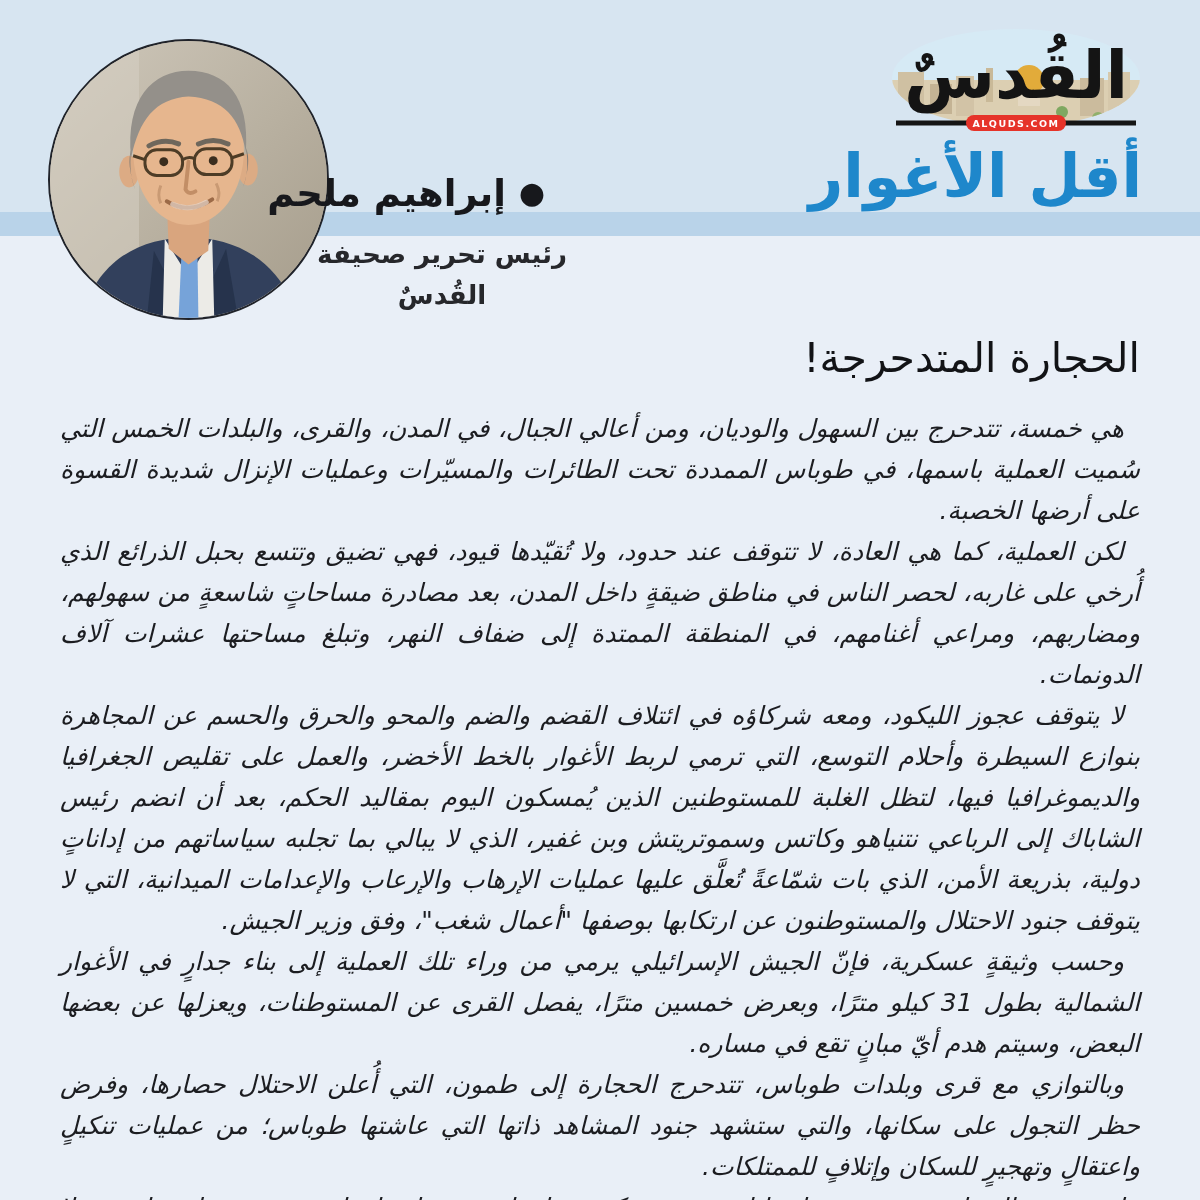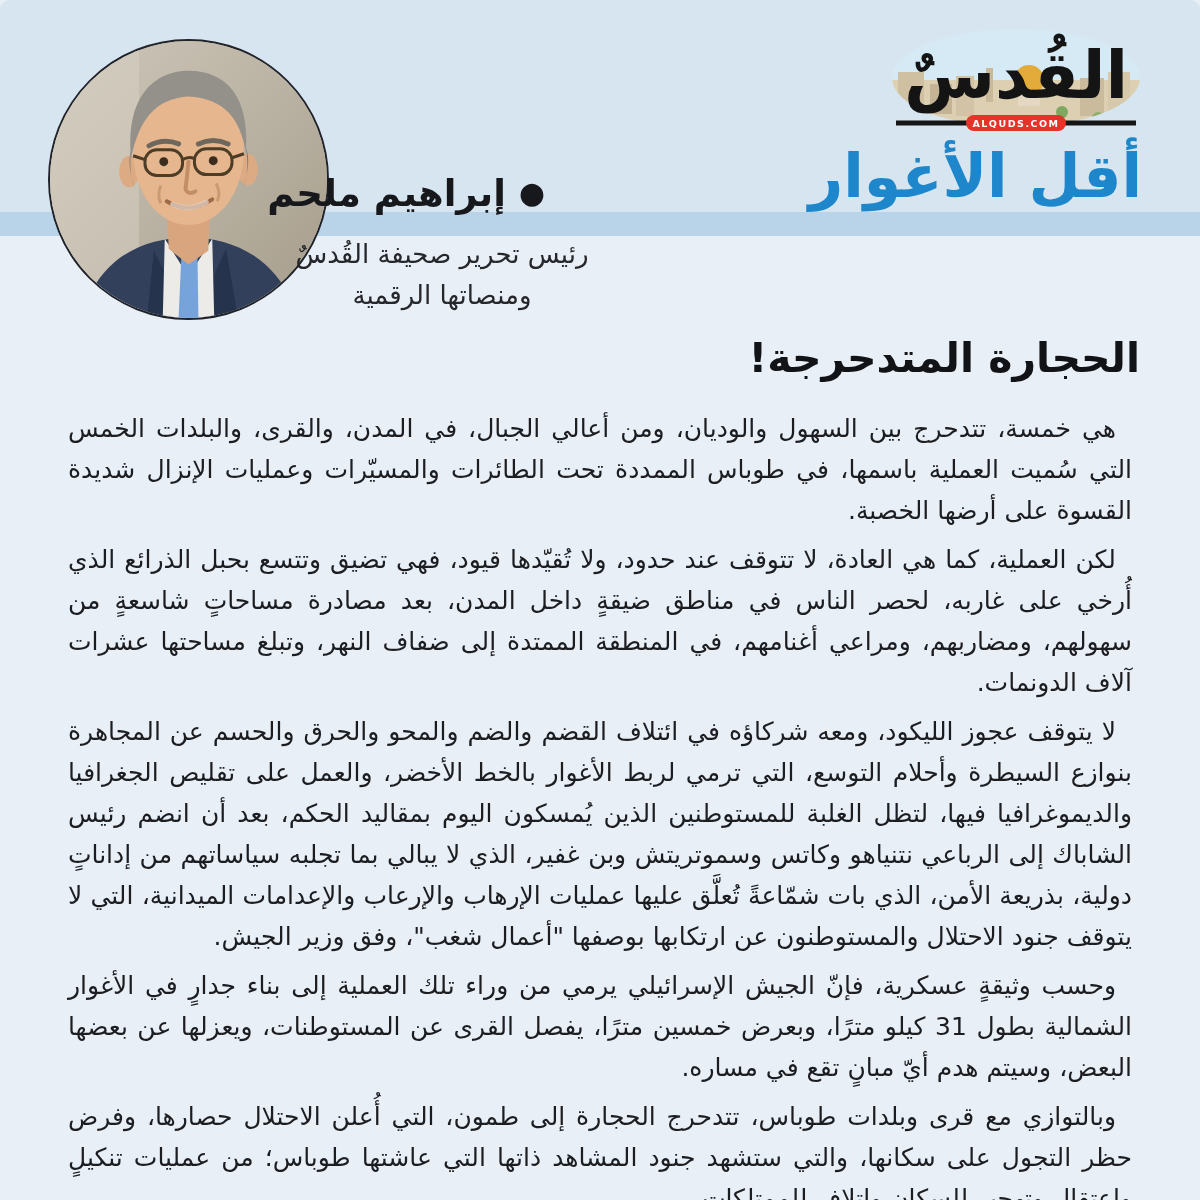--- a/index.html
+++ b/index.html
@@ -7,21 +7,20 @@
     font-family:"DejaVu Sans",sans-serif;
     background:#e9eff7;
   }
   .page{
     position:relative;
     width:1200px;height:1200px;
     margin:0 auto;
     overflow:hidden;
     background:#e9eff7;
     direction:rtl;
-    border-radius:9px;
   }
   
   .band-top{position:absolute;top:0;left:0;width:1200px;height:212px;background:#d7e5f1;}
   .band-stripe{position:absolute;top:212px;left:0;width:1200px;height:24px;background:#b9d3e9;}
 
   
   .logo-wrap{position:absolute;top:28px;right:58px;width:252px;height:110px;}
   .column-title{
     position:absolute;top:146px;right:58px;
     font-size:60px;font-weight:bold;color:#1e87cb;
@@ -34,36 +33,37 @@
     width:277px;height:277px;border-radius:50%;
     border:2px solid #20232a;overflow:hidden;background:#bfb8aa;
   }
   .byline-name{
     position:absolute;top:172px;right:655px;
     font-size:37px;font-weight:bold;color:#17181c;white-space:nowrap;text-align:right;
   }
   .byline-name .dot{font-size:30px;vertical-align:3px;}
   .byline-role{
     position:absolute;top:234px;right:608px;width:300px;
-    font-size:26px;font-weight:normal;color:#26272b;
+    font-size:26px;font-weight:bold;color:#26272b;
     text-align:center;line-height:41px;
   }
 
   
   .article{position:absolute;top:336px;right:60px;left:60px;}
   .article h1{
     margin:0 0 27px 0;
-    font-size:41px;font-weight:bold;color:#121316;
+    font-size:41px;font-weight:normal;color:#121316;
     text-align:right;line-height:1.1;
   }
   .article p{
-    margin:8px;
+    margin:0;
     font-size:25px;line-height:41px;color:#1c1d21;
     text-align:justify;
     text-indent:16px;
+    font-style:italic;
   }
 </style>
 </head>
 <body>
 
 <div class="page">
 
   <div class="band-top"></div>
   <div class="band-stripe"></div>
 
@@ -149,21 +149,20 @@
       <path d="M112 146 Q108 156 112 164 M168 144 Q173 154 169 162" stroke="#c99a74" stroke-width="3" fill="none"></path>
     </svg>
   </div>
 
   <div class="byline-name">
     <span class="dot">●</span>
     <span>إبراهيم ملحم</span>
   </div>
   <div class="byline-role">
     <div>رئيس تحرير صحيفة القُدسٌ</div>
-    <div>ومنصاتها الرقمية</div>
   </div>
 
   <div class="article">
     <h1>الحجارة المتدحرجة!</h1>
     <p>هي خمسة، تتدحرج بين السهول والوديان، ومن أعالي الجبال، في المدن، والقرى، والبلدات الخمس التي سُميت العملية باسمها، في طوباس الممددة تحت الطائرات والمسيّرات وعمليات الإنزال شديدة القسوة على أرضها الخصبة.</p>
     <p>لكن العملية، كما هي العادة، لا تتوقف عند حدود، ولا تُقيّدها قيود، فهي تضيق وتتسع بحبل الذرائع الذي أُرخي على غاربه، لحصر الناس في مناطق ضيقةٍ داخل المدن، بعد مصادرة مساحاتٍ شاسعةٍ من سهولهم، ومضاربهم، ومراعي أغنامهم، في المنطقة الممتدة إلى ضفاف النهر، وتبلغ مساحتها عشرات آلاف الدونمات.</p>
     <p>لا يتوقف عجوز الليكود، ومعه شركاؤه في ائتلاف القضم والضم والمحو والحرق والحسم عن المجاهرة بنوازع السيطرة وأحلام التوسع، التي ترمي لربط الأغوار بالخط الأخضر، والعمل على تقليص الجغرافيا والديموغرافيا فيها، لتظل الغلبة للمستوطنين الذين يُمسكون اليوم بمقاليد الحكم، بعد أن انضم رئيس الشاباك إلى الرباعي نتنياهو وكاتس وسموتريتش وبن غفير، الذي لا يبالي بما تجلبه سياساتهم من إداناتٍ دولية، بذريعة الأمن، الذي بات شمّاعةً تُعلَّق عليها عمليات الإرهاب والإرعاب والإعدامات الميدانية، التي لا يتوقف جنود الاحتلال والمستوطنون عن ارتكابها بوصفها "أعمال شغب"، وفق وزير الجيش.</p>
     <p>وحسب وثيقةٍ عسكرية، فإنّ الجيش الإسرائيلي يرمي من وراء تلك العملية إلى بناء جدارٍ في الأغوار الشمالية بطول 31 كيلو مترًا، وبعرض خمسين مترًا، يفصل القرى عن المستوطنات، ويعزلها عن بعضها البعض، وسيتم هدم أيّ مبانٍ تقع في مساره.</p>
     <p>وبالتوازي مع قرى وبلدات طوباس، تتدحرج الحجارة إلى طمون، التي أُعلن الاحتلال حصارها، وفرض حظر التجول على سكانها، والتي ستشهد جنود المشاهد ذاتها التي عاشتها طوباس؛ من عمليات تنكيلٍ واعتقالٍ وتهجيرٍ للسكان وإتلافٍ للممتلكات.</p>
     <p>لن تتوقف الحجارة عن تدحرجها، ما لم تجد من يكبح جماحها ويوقف اندفاعها، بفرض عقوباتٍ رادعة، فلا تكفي بيانات الإدانة والاستنكار التي اكتسب الجُناة مناعةً من تكرارها حتى فقدت مفعولها... فما يجري بالضفة ضمّ صامت، لا يقل فداحةً عما تتعرض له غزة من إبادة.</p>

